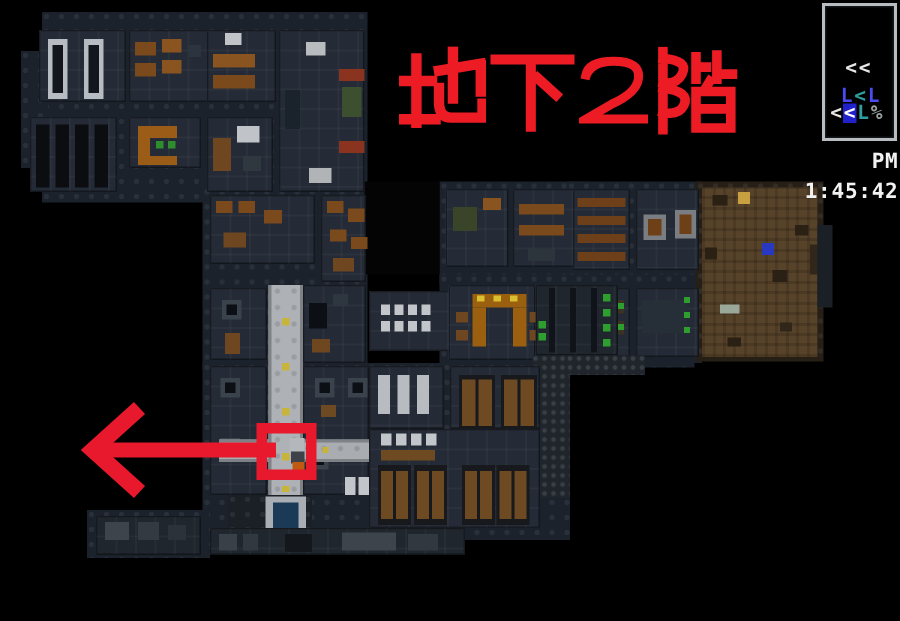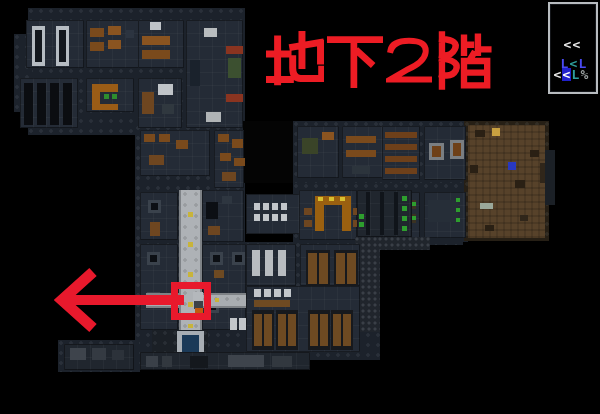--- a/index.html
+++ b/index.html
@@ -286,14 +286,15 @@
   </svg>
 
   <div class="hl-square" style="left: 171px; top: 282px; width: 40px; height: 38px; border-width: 7px; border-color: rgb(232, 25, 44);"></div>
 
   <div class="minimap" id="minimap-chars" style="border-color: rgb(184, 188, 192); background-color: rgb(0, 0, 0);">
       <div class="mm-row" style="left: 13px; top: 30px;"><span class="mm-char" style="color: rgb(232, 232, 232);">&lt;</span><span class="mm-char" style="color: rgb(232, 232, 232);">&lt;</span></div>
       <div class="mm-row" style="left: 10px; top: 49px;"><span class="mm-char" style="color: rgb(74, 74, 240);">L</span><span class="mm-char" style="color: rgb(46, 158, 158);">&lt;</span><span class="mm-char" style="color: rgb(74, 74, 240);">L</span></div>
       <div class="mm-row" style="left: 3px; top: 60px;"><span class="mm-char" style="color: rgb(232, 232, 232);">&lt;</span><span class="mm-char" style="color: rgb(255, 255, 255); background-color: rgb(32, 32, 204);">&lt;</span><span class="mm-char" style="color: rgb(46, 158, 158);">L</span><span class="mm-char" style="color: rgb(154, 160, 160);">%</span></div>
     </div>
 
+  <div class="clock">PM 1:45:42</div>
 
 </div>
 
 </body></html>

